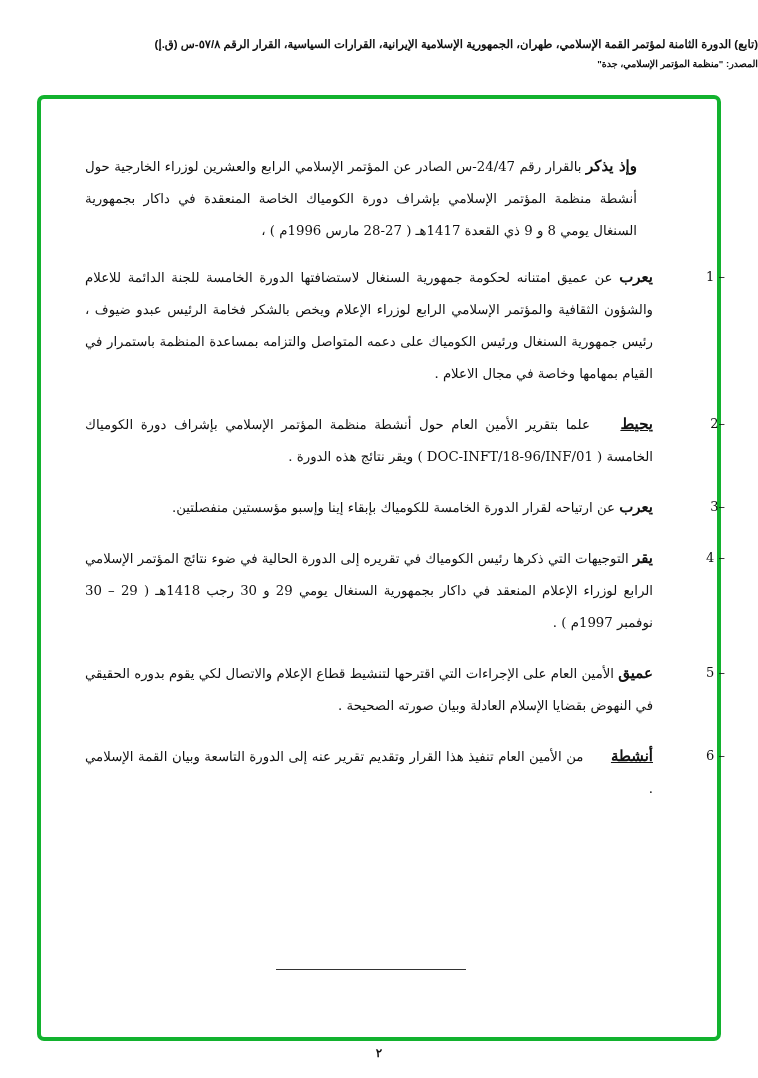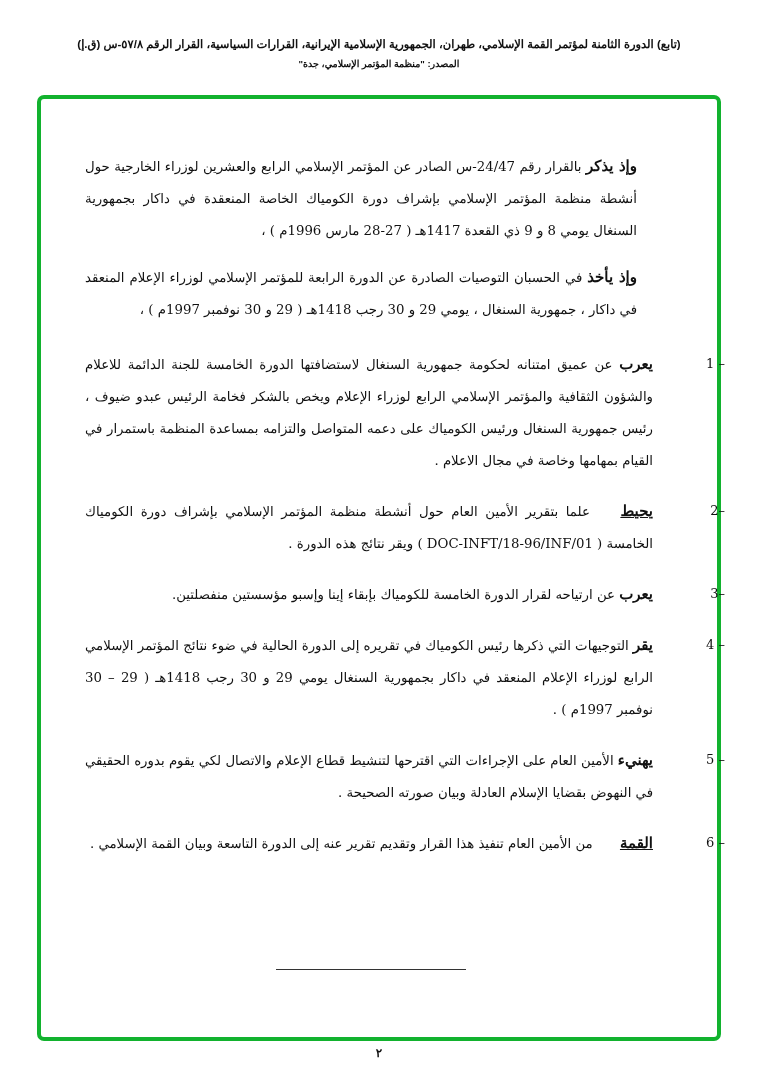--- a/index.html
+++ b/index.html
@@ -13,21 +13,20 @@
       position: relative;
       overflow: hidden;
       font-family: "DejaVu Serif", serif;
       color: #111;
     }
     .header {
       position: absolute;
       top: 30px;
       left: 0;
       width: 758px;
-      text-align: center;
       direction: rtl;
       font-family: "Liberation Sans", sans-serif;
       font-weight: bold;
     }
     .header-title {
       font-size: 11.5px;
       line-height: 16px;
       margin-top: 6px;
     }
     .header-source {
@@ -108,23 +107,20 @@
   <div class="header-title">(تابع) الدورة الثامنة لمؤتمر القمة الإسلامي، طهران، الجمهورية الإسلامية الإيرانية، القرارات السياسية، القرار الرقم ٥٧/٨-س (ق.إ)</div>
   <div class="header-source">المصدر: "منظمة المؤتمر الإسلامي، جدة"</div>
 </div>
 
 <div class="frame"></div>
 
 <div class="content">
   <p class="preamble">
     <span class="kw">وإذ يذكر</span><span> بالقرار رقم 24/47-س الصادر عن المؤتمر الإسلامي الرابع والعشرين لوزراء الخارجية حول أنشطة منظمة المؤتمر الإسلامي بإشراف دورة الكومياك الخاصة المنعقدة في داكار بجمهورية السنغال يومي 8 و 9 ذي القعدة 1417هـ ( 27-28 مارس 1996م ) ،</span>
   </p>
-  <p class="preamble" style="margin-bottom:22px;">
-    <span class="kw">وإذ يأخذ</span><span> في الحسبان التوصيات الصادرة عن الدورة الرابعة للمؤتمر الإسلامي لوزراء الإعلام المنعقد في داكار ، جمهورية السنغال ، يومي 29 و 30 رجب 1418هـ ( 29 و 30 نوفمبر 1997م ) ،</span>
-  </p>
 
   <div class="item">
     <span class="item-num">1 –</span>
     <span class="kw">يعرب</span><span> عن عميق امتنانه لحكومة جمهورية السنغال لاستضافتها الدورة الخامسة للجنة الدائمة للاعلام والشؤون الثقافية والمؤتمر الإسلامي الرابع لوزراء الإعلام ويخص بالشكر فخامة الرئيس عبدو ضيوف ، رئيس جمهورية السنغال ورئيس الكومياك على دعمه المتواصل والتزامه بمساعدة المنظمة باستمرار في القيام بمهامها وخاصة في مجال الاعلام .</span>
   </div>
 
   <div class="item">
     <span class="item-num">2–</span>
     <span class="kw kw-ul">يحيط</span><span> علما بتقرير الأمين العام حول أنشطة منظمة المؤتمر الإسلامي بإشراف دورة الكومياك الخامسة ( DOC-INFT/18-96/INF/01 ) ويقر نتائج هذه الدورة .</span>
   </div>
@@ -134,24 +130,24 @@
     <span class="kw">يعرب</span><span> عن ارتياحه لقرار الدورة الخامسة للكومياك بإبقاء إينا وإسبو مؤسستين منفصلتين.</span>
   </div>
 
   <div class="item">
     <span class="item-num">4 –</span>
     <span class="kw">يقر</span><span> التوجيهات التي ذكرها رئيس الكومياك في تقريره إلى الدورة الحالية في ضوء نتائج المؤتمر الإسلامي الرابع لوزراء الإعلام المنعقد في داكار بجمهورية السنغال يومي 29 و 30 رجب 1418هـ ( 29 – 30 نوفمبر 1997م ) .</span>
   </div>
 
   <div class="item">
     <span class="item-num">5 –</span>
-    <span class="kw">يهنيء</span><span> الأمين العام على الإجراءات التي اقترحها لتنشيط قطاع الإعلام والاتصال لكي يقوم بدوره الحقيقي في النهوض بقضايا الإسلام العادلة وبيان صورته الصحيحة .</span>
+    <span class="kw">عميق</span><span> الأمين العام على الإجراءات التي اقترحها لتنشيط قطاع الإعلام والاتصال لكي يقوم بدوره الحقيقي في النهوض بقضايا الإسلام العادلة وبيان صورته الصحيحة .</span>
   </div>
 
   <div class="item">
     <span class="item-num">6 –</span>
-    <span class="kw kw-ul">القمة</span><span> من الأمين العام تنفيذ هذا القرار وتقديم تقرير عنه إلى الدورة التاسعة وبيان القمة الإسلامي .</span>
+    <span class="kw kw-ul">أنشطة</span><span> من الأمين العام تنفيذ هذا القرار وتقديم تقرير عنه إلى الدورة التاسعة وبيان القمة الإسلامي .</span>
   </div>
 </div>
 
 <div class="sep-line"></div>
 
 <div class="page-num">٢</div>
 
 </body></html>

